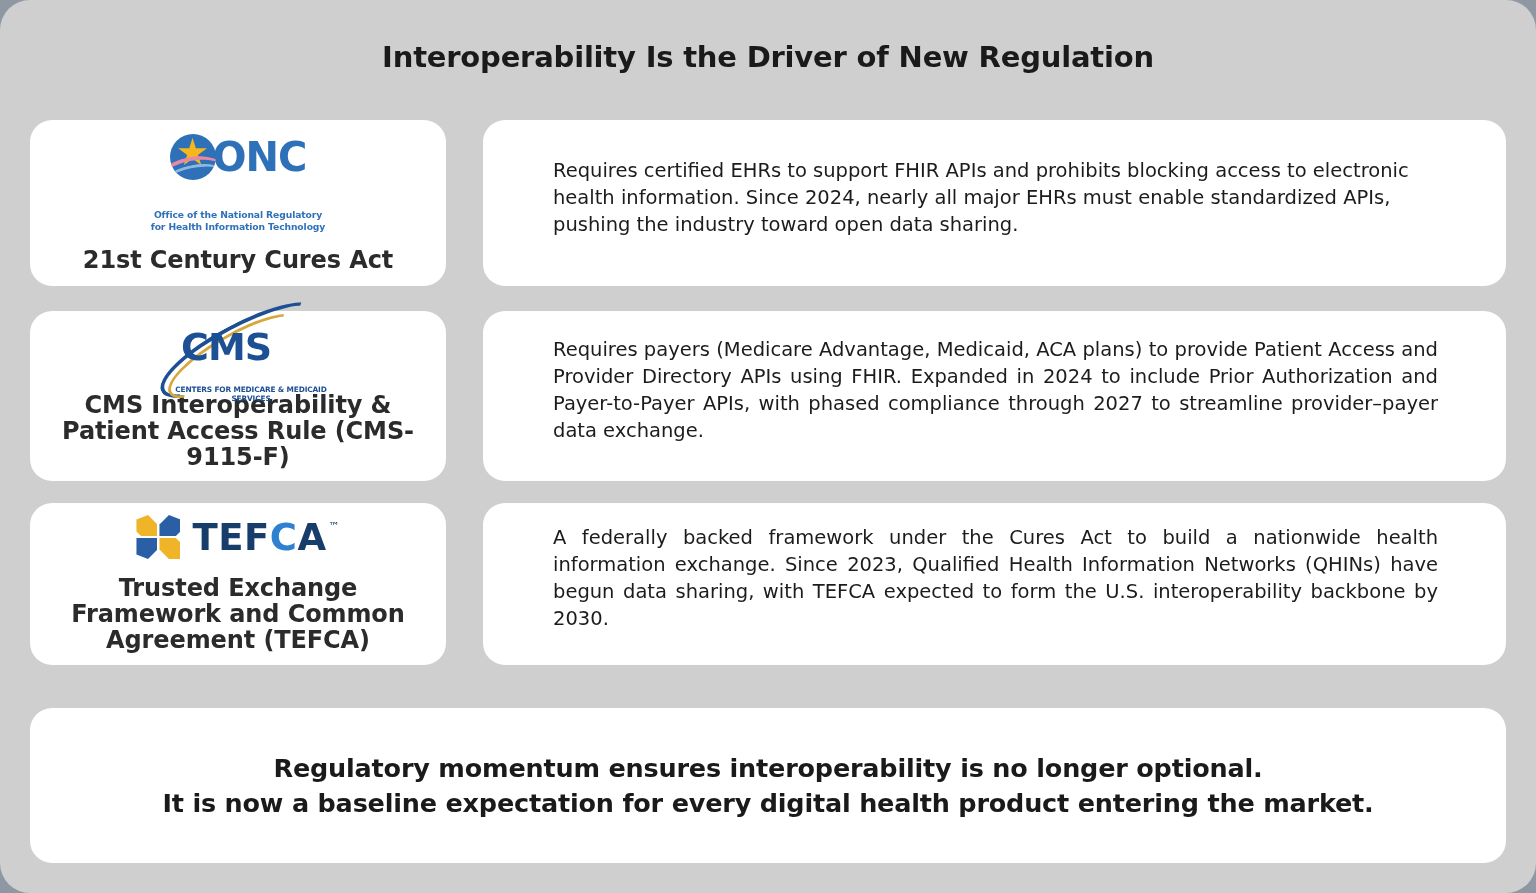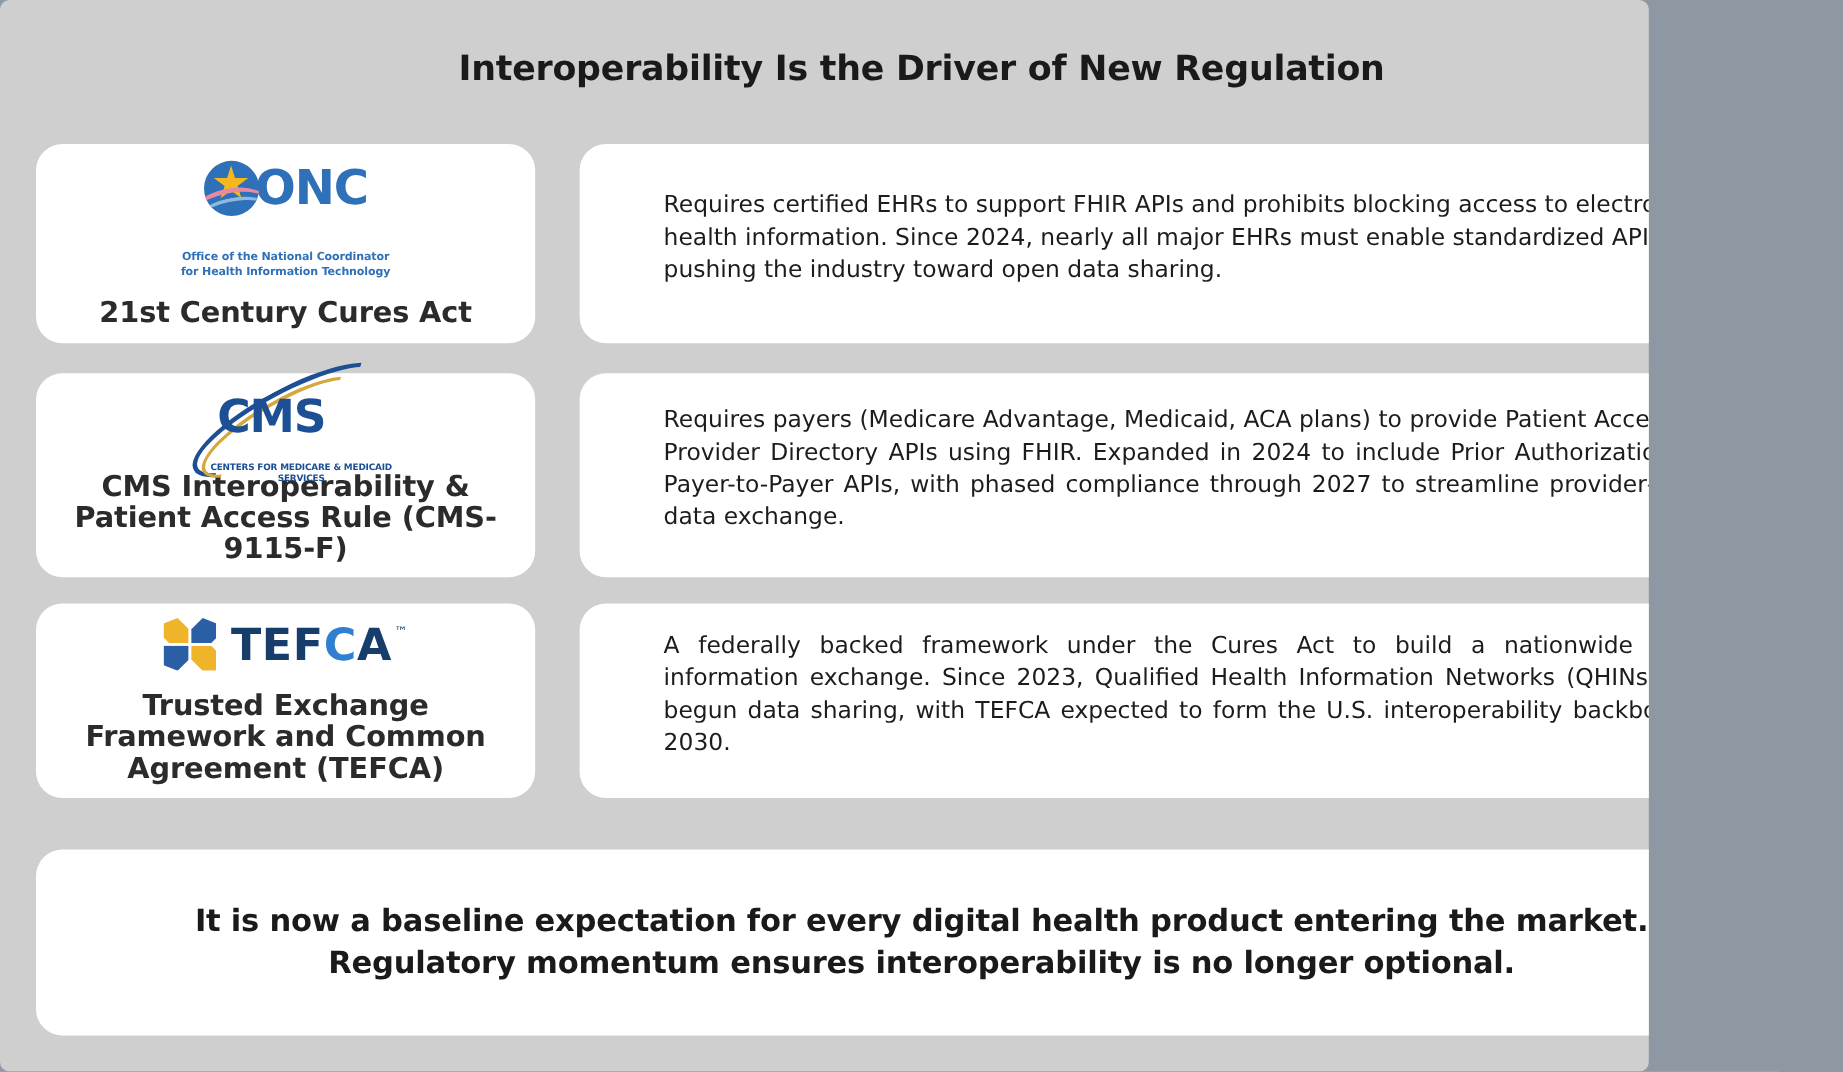--- a/index.html
+++ b/index.html
@@ -4,23 +4,23 @@
 <style>
   * { box-sizing: border-box; margin: 0; padding: 0; }
   html, body {
     width: 1536px; height: 893px;
     background: #8d98a3;
     font-family: "DejaVu Sans", sans-serif;
     overflow: hidden;
   }
   #page {
     position: relative;
-    width: 1374px; height: 893px;
+    width: 1536px; height: 893px;
     background: #cfcfcf;
-    border-radius: 8px;
+    border-radius: 30px;
     overflow: hidden;
   }
 
   
   .page-title {
     position: absolute;
     top: 40px; left: 0; width: 1536px;
     text-align: center;
     font-size: 29px;
     font-weight: bold;
@@ -195,21 +195,21 @@
           <div class="onc-mark">
             <div class="onc-circle">
               <div class="onc-star"></div>
               <div class="onc-swoosh"></div>
               <div class="onc-swoosh2"></div>
             </div>
           </div>
           <div class="onc-letters">ONC</div>
         </div>
         <div class="onc-sub">
-          <div>Office of the National Coordinator</div>
+          <div>Office of the National Regulatory</div>
           <div>for Health Information Technology</div>
         </div>
       </div>
       <div class="card-label">21st Century Cures Act</div>
     </div>
     <div class="card desc-card">
       <div class="desc-text">Requires certified EHRs to support FHIR APIs and prohibits blocking access to electronic health information. Since 2024, nearly all major EHRs must enable standardized APIs, pushing the industry toward open data sharing.</div>
     </div>
   </div>
 
@@ -245,17 +245,17 @@
         </div>
       </div>
       <div class="card-label">Trusted Exchange Framework and Common Agreement (TEFCA)</div>
     </div>
     <div class="card desc-card">
       <div class="desc-text">A federally backed framework under the Cures Act to build a nationwide health information exchange. Since 2023, Qualified Health Information Networks (QHINs) have begun data sharing, with TEFCA expected to form the U.S. interoperability backbone by 2030.</div>
     </div>
   </div>
 
   <div id="banner">
+    <div class="banner-line">Regulatory momentum ensures interoperability is no longer optional.</div>
     <div class="banner-line">It is now a baseline expectation for every digital health product entering the market.</div>
-    <div class="banner-line">Regulatory momentum ensures interoperability is no longer optional.</div>
   </div>
 
 </div>
 
 </body></html>

